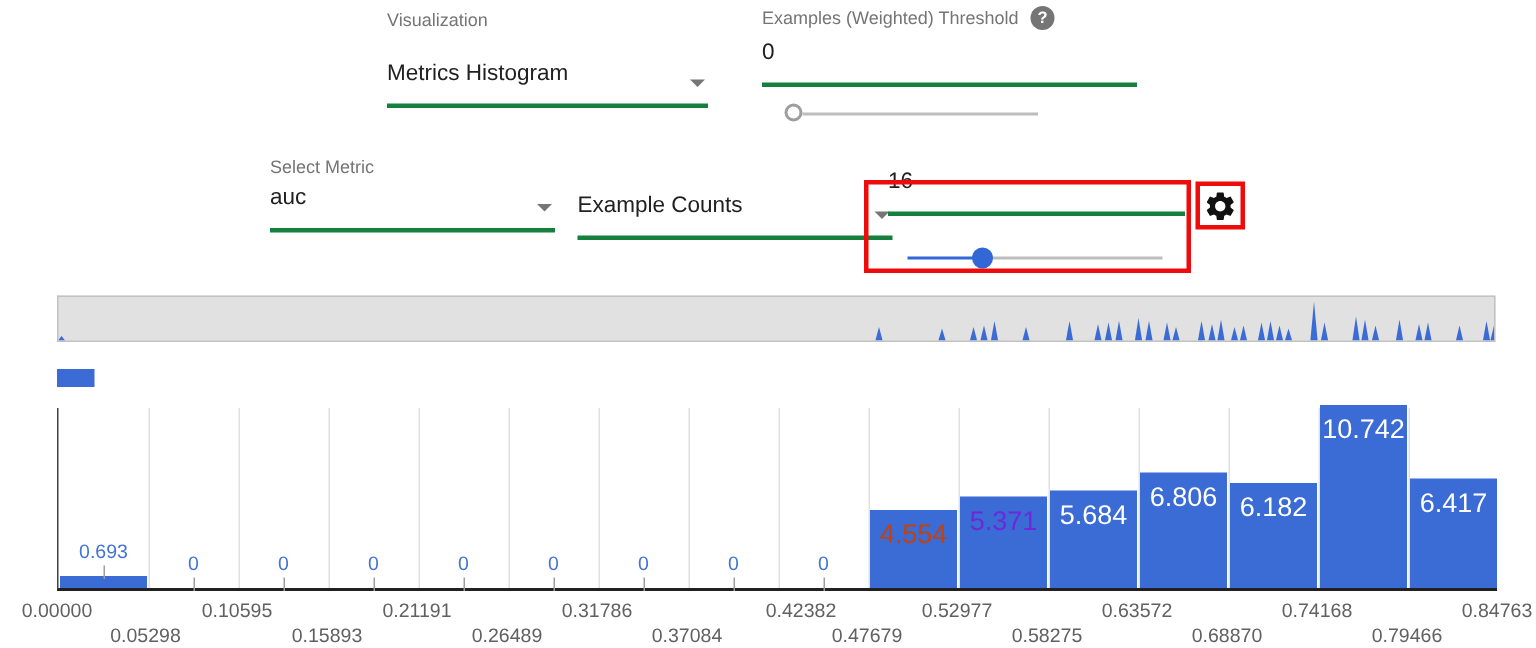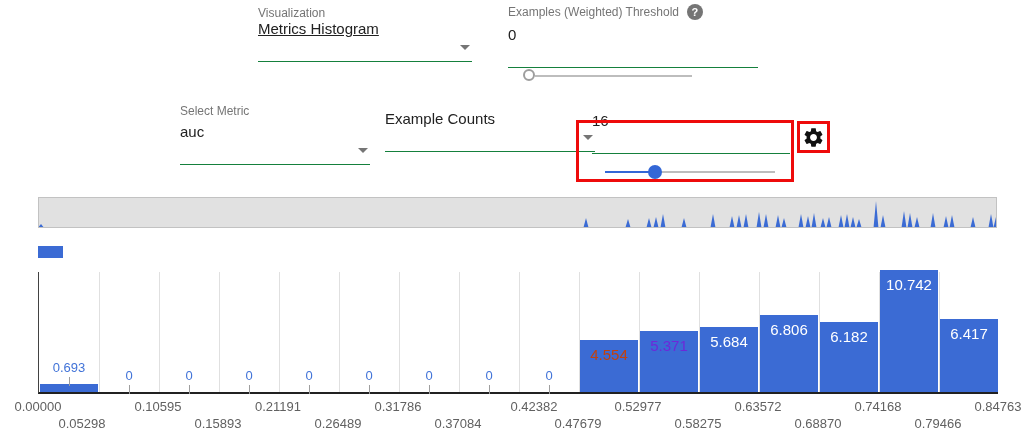--- a/index.html
+++ b/index.html
@@ -3,21 +3,21 @@
 <meta charset="utf-8">
 <style>
   * { margin:0; padding:0; box-sizing:border-box; }
   html,body { width:1024px; height:432px; background:#fff; overflow:hidden;
               font-family:"Liberation Sans", sans-serif; position:relative; }
   .abs { position:absolute; }
 
   
   .field-label { font-size:12px; color:#757575; }
   .field-value { font-size:15px; color:#212121; }
-  .field { border-bottom:1px solid #15803d; padding-bottom:24px; }
+  .field { border-bottom:3px solid #15803d; padding-bottom:12px; }
   .dd-arrow { width:0; height:0; border-left:5px solid transparent;
               border-right:5px solid transparent; border-top:5px solid #757575;
               position:absolute; right:2px; bottom:11px; }
 
   .help-icon { display:inline-flex; width:16px; height:16px; border-radius:50%;
                background:#757575; color:#fff; font-size:11px; font-weight:bold;
                align-items:center; justify-content:center; vertical-align:middle;
                margin-left:8px; }
 
   
@@ -37,34 +37,34 @@
   
   #legend { left:38px; top:246px; display:flex; align-items:center; }
   #legend .swatch { width:25px; height:12px; margin-right:8px; }
   #legend .txt { font-size:13px; color:#212121; }
 
   
   #plot { left:38px; top:272px; width:960px; height:122px;
           border-left:1px solid #424242; border-bottom:2px solid #212121; }
   .gridline { position:absolute; top:0; bottom:0; width:1px; background:#e0e0e0; }
   .bar { position:absolute; bottom:0; }
-  .bar-label-in  { position:absolute; font-size:15px; color:#fff; text-align:center;
+  .bar-label-in  { position:absolute; font-size:18px; color:#fff; text-align:center;
                    transform:translateX(-50%); white-space:nowrap; }
   .bar-label-out { position:absolute; font-size:13px; text-align:center;
                    transform:translateX(-50%); white-space:nowrap; }
   .leader { position:absolute; width:1px; background:#9e9e9e; }
   .tick-label { position:absolute; font-size:13px; color:#616161;
                 transform:translateX(-50%); white-space:nowrap; }
 </style>
 </head>
 <body>
 
 <div class="abs field" style="left:258px; top:6px; width:214px;">
   <div class="field-label">Visualization</div>
-  <div class="field-value" style="margin-top:0;text-decoration:underline;">Metrics Histogram</div>
+  <div class="field-value" style="margin-top:20px;">Metrics Histogram</div>
   <div class="dd-arrow"></div>
 </div>
 
 <div class="abs" style="left:508px; top:4px; width:250px;">
   <div style="display:flex; align-items:center;">
     <span class="field-label">Examples (Weighted) Threshold</span>
     <span class="help-icon">?</span>
   </div>
   <div class="field" style="margin-top:6px;">
     <div class="field-value">0</div>
@@ -76,21 +76,21 @@
   <div class="thumb-ring" style="left:2px; top:3px;"></div>
 </div>
 
 <div class="abs field" style="left:180px; top:104px; width:190px;">
   <div class="field-label">Select Metric</div>
   <div class="field-value" style="margin-top:5px;">auc</div>
   <div class="dd-arrow"></div>
 </div>
 
 <div class="abs field" style="left:385px; top:104px; width:210px;">
-  <div class="field-value" style="margin-top:6px;">Example Counts</div>
+  <div class="field-value" style="margin-top:24px;">Example Counts</div>
   <div class="dd-arrow"></div>
 </div>
 
 <div class="abs field" style="left:592px; top:104px; width:198px;">
   <div class="field-value" style="margin-top:8px;">16</div>
 </div>
 
 <div class="abs" style="left:598px; top:162px; width:180px; height:20px;">
   <div class="slider-fill" style="left:7px; width:50px; top:9px;"></div>
   <div class="slider-track" style="left:57px; right:3px; top:9px;"></div>
@@ -196,21 +196,21 @@
     <div class="bar-label-in" style="left:750px; top:49px; color:#ffffff">6.806</div>
     <div class="bar" style="left:781.0px; width:58.0px; height:70px; background:#3b6bd4"></div>
     <div class="bar-label-in" style="left:810px; top:56px; color:#ffffff">6.182</div>
     <div class="bar" style="left:841.0px; width:58.0px; height:122px; background:#3b6bd4"></div>
     <div class="bar-label-in" style="left:870px; top:4px; color:#ffffff">10.742</div>
     <div class="bar" style="left:901.0px; width:58.0px; height:73px; background:#3b6bd4"></div>
     <div class="bar-label-in" style="left:930px; top:53px; color:#ffffff">6.417</div>
   </div>
 <div class="abs" id="xaxis" style="left:0; top:0; width:1024px; height:432px; pointer-events:none;">
     <div class="tick-label" style="left:38px; top:399px">0.00000</div>
-    <div class="tick-label" style="left:82px; top:416px">0.05298</div>
+    <div class="tick-label" style="left:97px; top:416px">0.05298</div>
     <div class="tick-label" style="left:158px; top:399px">0.10595</div>
     <div class="tick-label" style="left:218px; top:416px">0.15893</div>
     <div class="tick-label" style="left:278px; top:399px">0.21191</div>
     <div class="tick-label" style="left:338px; top:416px">0.26489</div>
     <div class="tick-label" style="left:398px; top:399px">0.31786</div>
     <div class="tick-label" style="left:458px; top:416px">0.37084</div>
     <div class="tick-label" style="left:534px; top:399px">0.42382</div>
     <div class="tick-label" style="left:578px; top:416px">0.47679</div>
     <div class="tick-label" style="left:638px; top:399px">0.52977</div>
     <div class="tick-label" style="left:698px; top:416px">0.58275</div>

